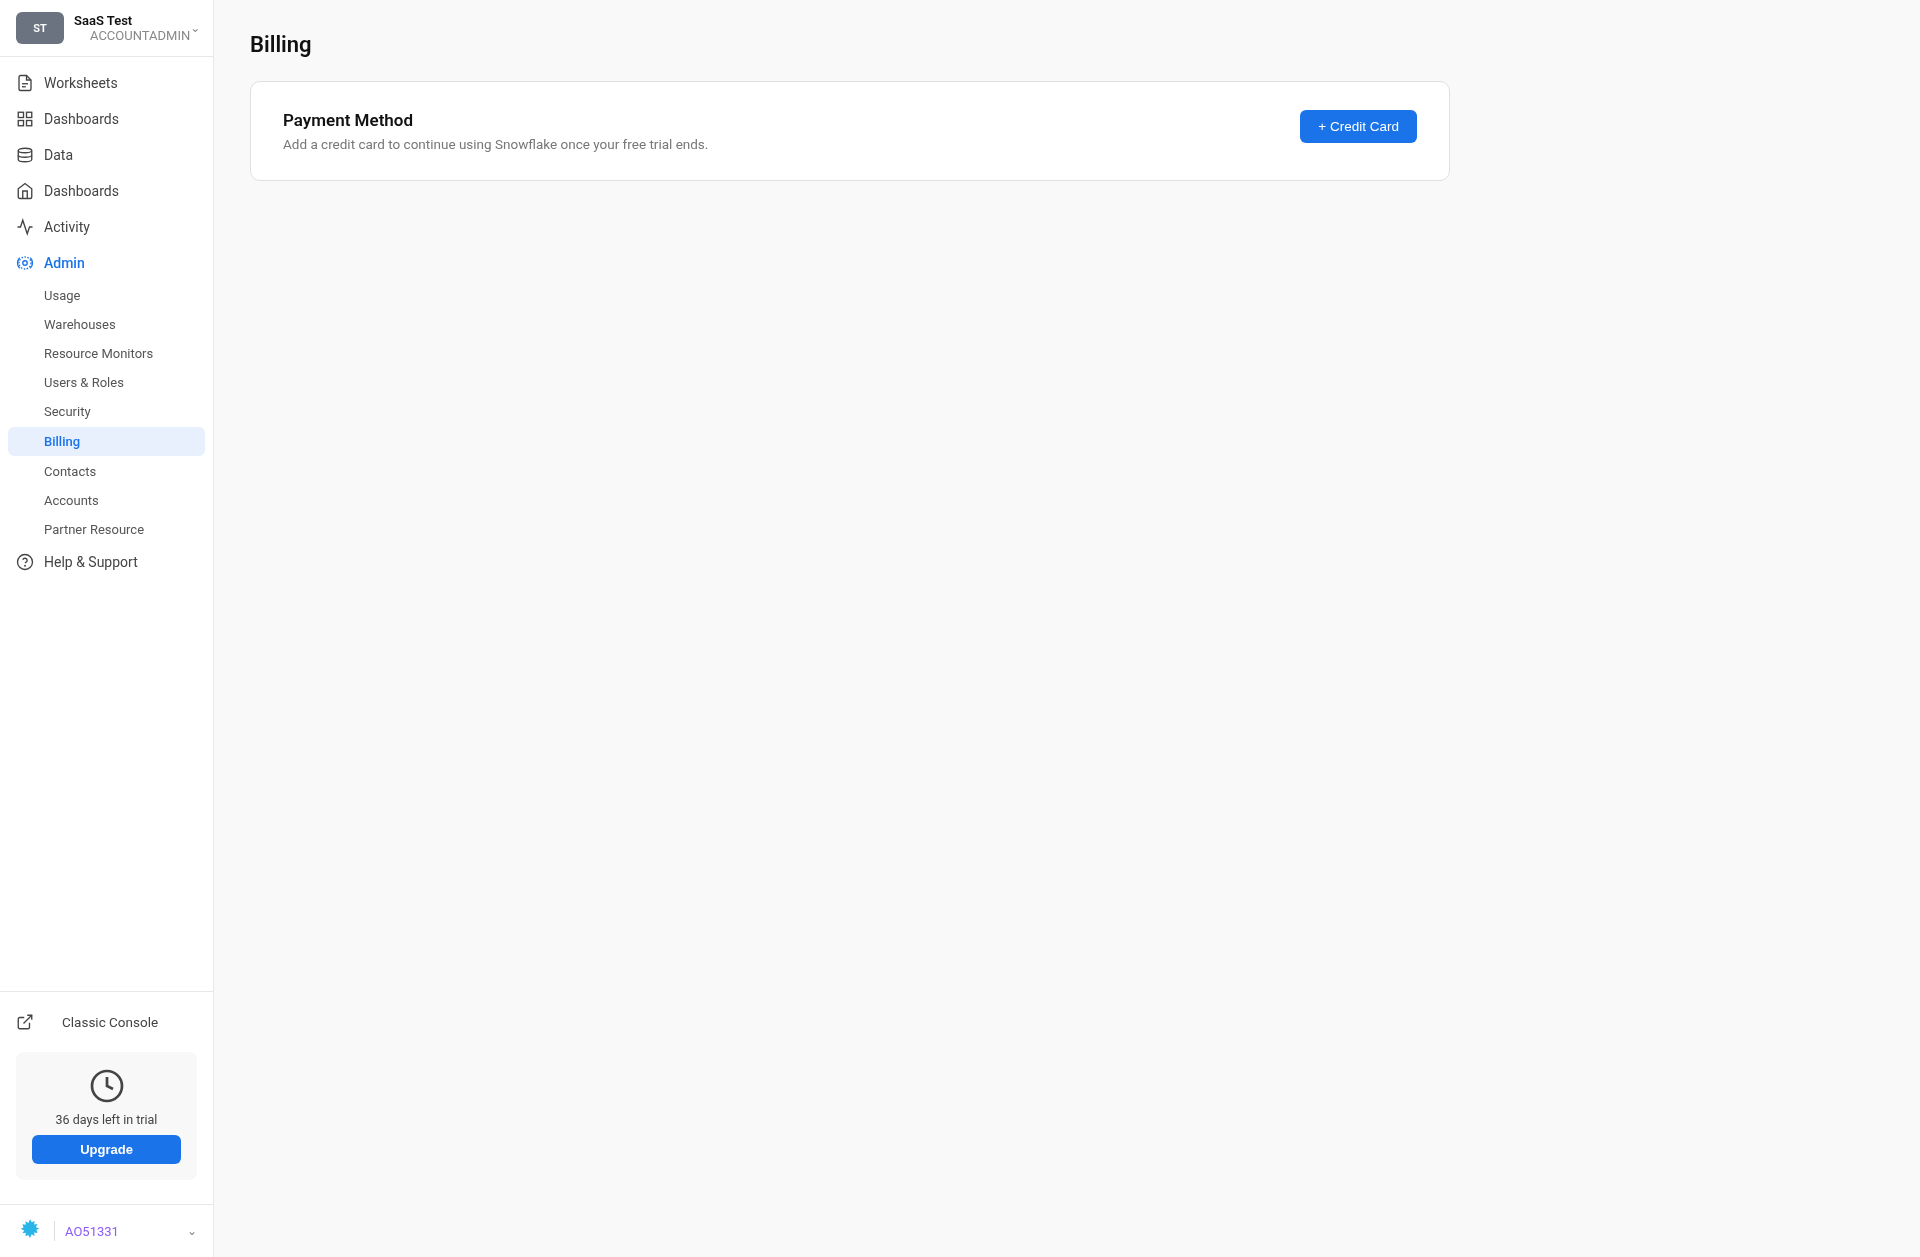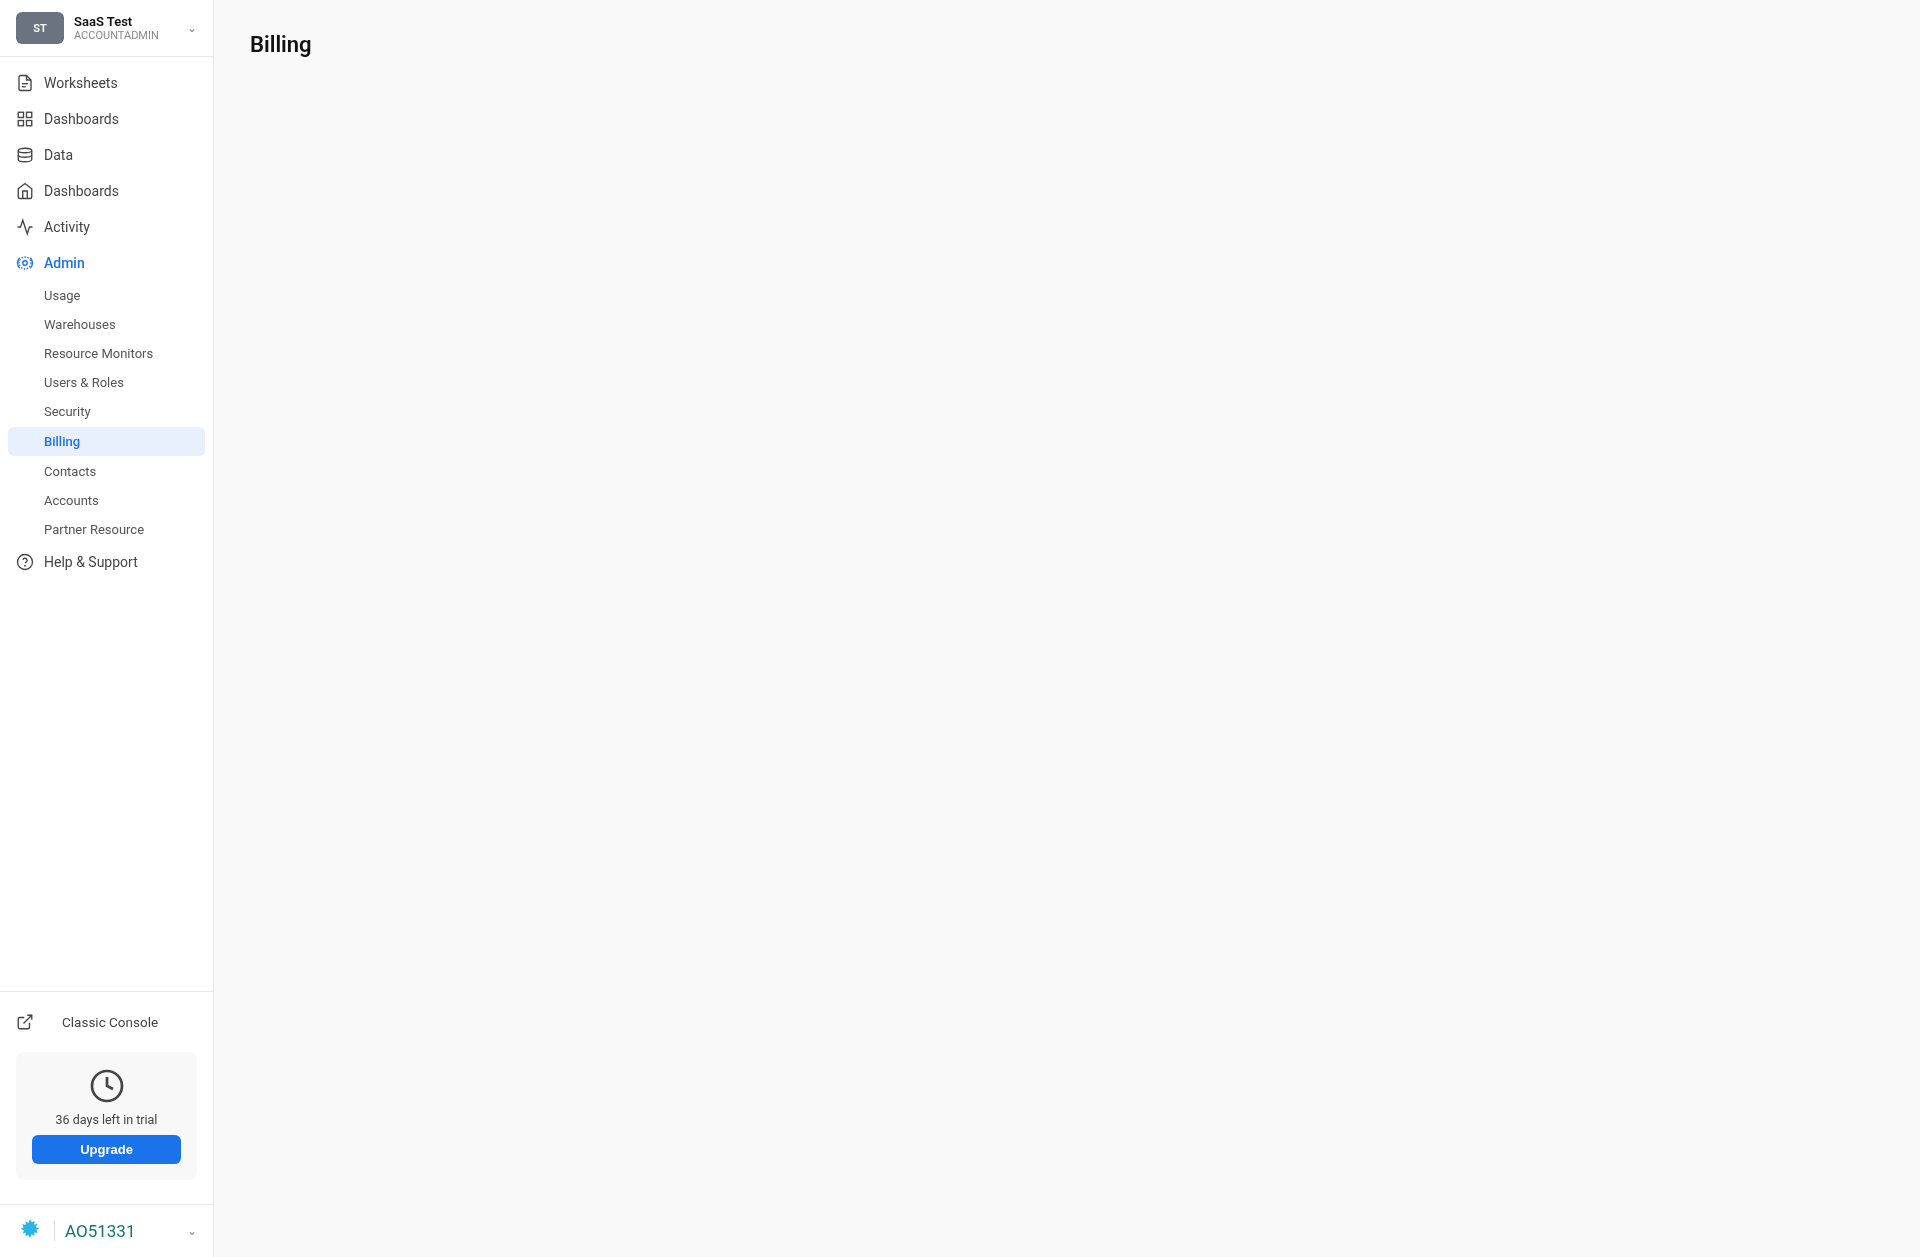--- a/index.html
+++ b/index.html
@@ -58,22 +58,23 @@
       flex-direction: column;
     }
 
     .account-name {
       font-size: 13px;
       font-weight: 600;
       color: #111;
     }
 
     .account-role {
-      font-size: 11px;
+      font-size: 13px;
       color: #888;
+      margin-left: 16px;
     }
 
     .chevron-icon {
       color: #888;
       font-size: 12px;
     }
 
     
     .nav-section {
       padding: 8px 0;
@@ -199,22 +200,22 @@
       color: #29b5e8;
     }
 
     .footer-divider {
       width: 1px;
       height: 20px;
       background: #ddd;
     }
 
     .footer-account {
-      font-size: 17px;
-      color: #0f766e;
+      font-size: 13px;
+      color: #8b5cf6;
       flex: 1;
     }
 
     .footer-chevron {
       color: #888;
       font-size: 12px;
     }
 
     
     .main-content {
@@ -432,14 +433,21 @@
     <span class="footer-account">AO51331</span>
     <span class="footer-chevron">⌄</span>
   </div>
 
 </div>
 
 <div class="main-content">
 
   <h1 class="page-title">Billing</h1>
 
+  <div class="payment-card">
+    <div class="payment-card-left">
+      <div class="payment-card-title">Payment Method</div>
+      <div class="payment-card-desc">Add a credit card to continue using Snowflake once your free trial ends.</div>
+    </div>
+    <button class="add-credit-btn">+ Credit Card</button>
+  </div>
 
 </div>
 
 </body></html>

